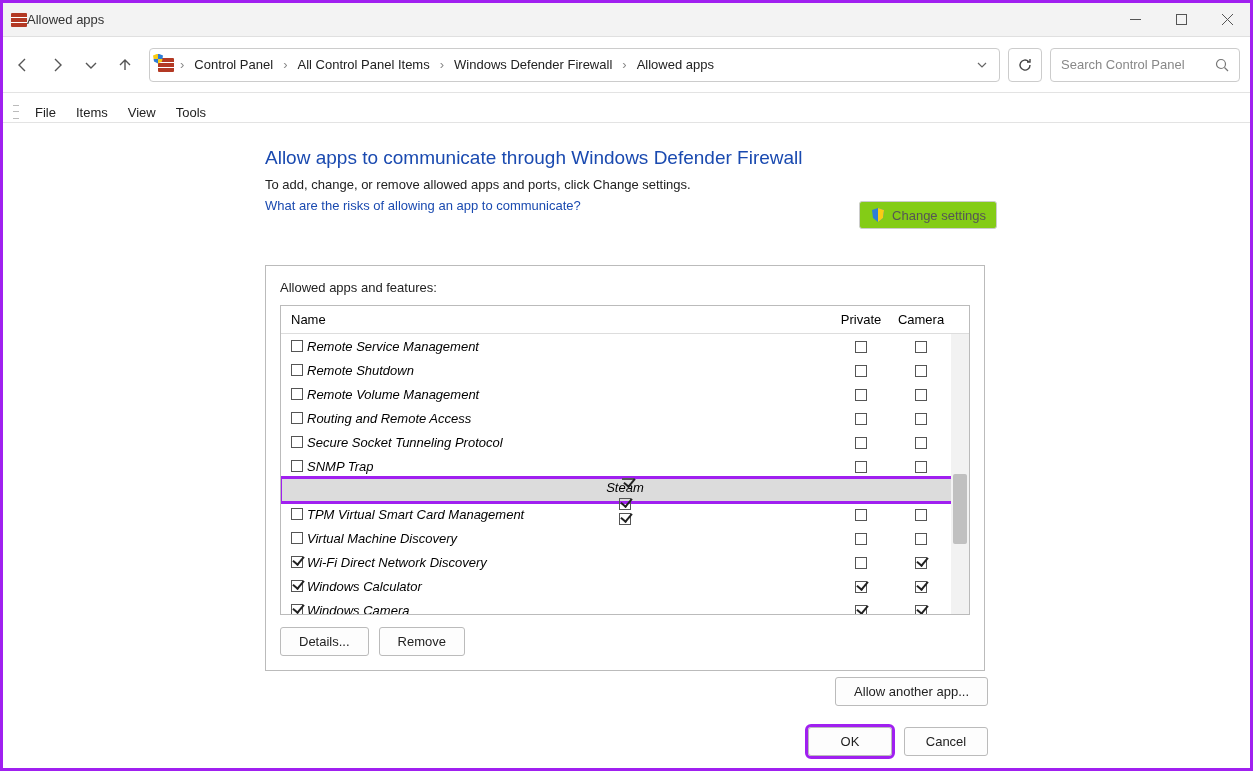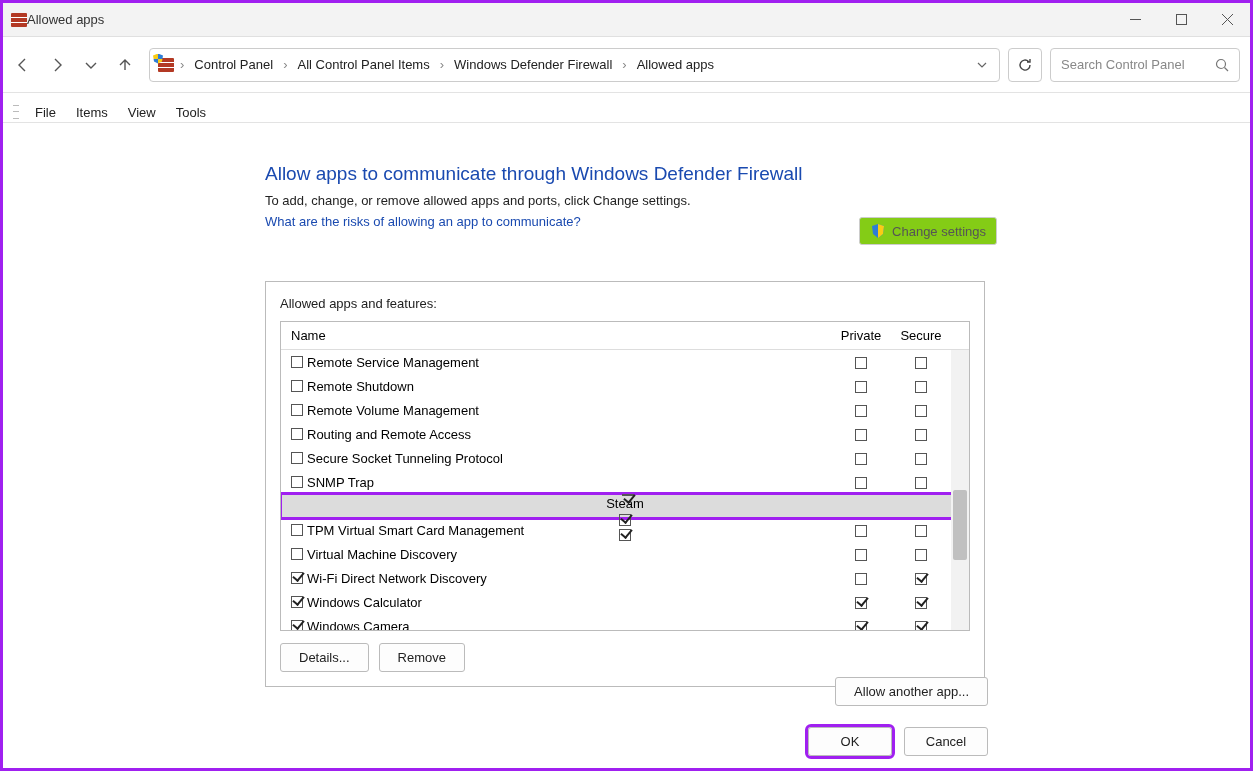--- a/index.html
+++ b/index.html
@@ -92,21 +92,21 @@
   .grip {
     width:6px;height:20px;
     display:flex;flex-direction:column;justify-content:space-around;
     margin-right:4px;
   }
   .grip div{height:1px;background:#bbb;}
 
   .content {
     position: absolute;
     left: 262px;
-    top: 160px;
+    top: 144px;
     width: 730px;
   }
   .heading { color:#1a4ab0; font-size:19px; font-weight:400; margin-bottom:8px; }
   .subheading { color:#222; margin-bottom:6px; }
   .link { color:#1a4ab0; }
   .change-settings-btn {
     position:absolute; right:-2px; top:54px;
     border:1px solid #ccc; border-radius:3px;
     padding: 5px 10px;
     display:flex;align-items:center;gap:6px;
@@ -154,21 +154,21 @@
     top: 140px; height: 70px;
     background:#c0c0c0;
     border-radius:2px;
   }
   .row {
     display:flex; align-items:center;
     height:24px;
     font-size:13px;
   }
   .row .enable-box { margin-left:10px; margin-right:4px; }
-  .row .name-cell { flex:1; }
+  .row .name-cell { flex:1;font-style:italic; }
   .row .pv, .row .pb { width:60px; text-align:center; }
   .row .sg { width:18px; }
 
   .row.selected { background:#dcdcdc; }
   .highlight-row {
     outline: 3px solid #a020f0;
     outline-offset: -1px;
     flex-direction: column;
   }
 
@@ -333,21 +333,21 @@
     <span>Change settings</span>
   </div>
 
   <div class="groupbox">
     <div class="groupbox-title">Allowed apps and features:</div>
 
     <div class="list-container">
       <div class="list-header">
         <div class="col-name">Name</div>
         <div class="col-priv">Private</div>
-        <div class="col-pub">Secure</div>
+        <div class="col-pub">Camera</div>
         <div class="scroll-gutter"></div>
       </div>
       <div class="list-body" id="list-body">
           <div class="row">
             <span class="cb enable-box"></span>
             <span class="name-cell">Remote Service Management</span>
             <span class="pv"><span class="cb"></span></span>
             <span class="pb"><span class="cb"></span></span>
             <span class="sg"></span>
           </div>

